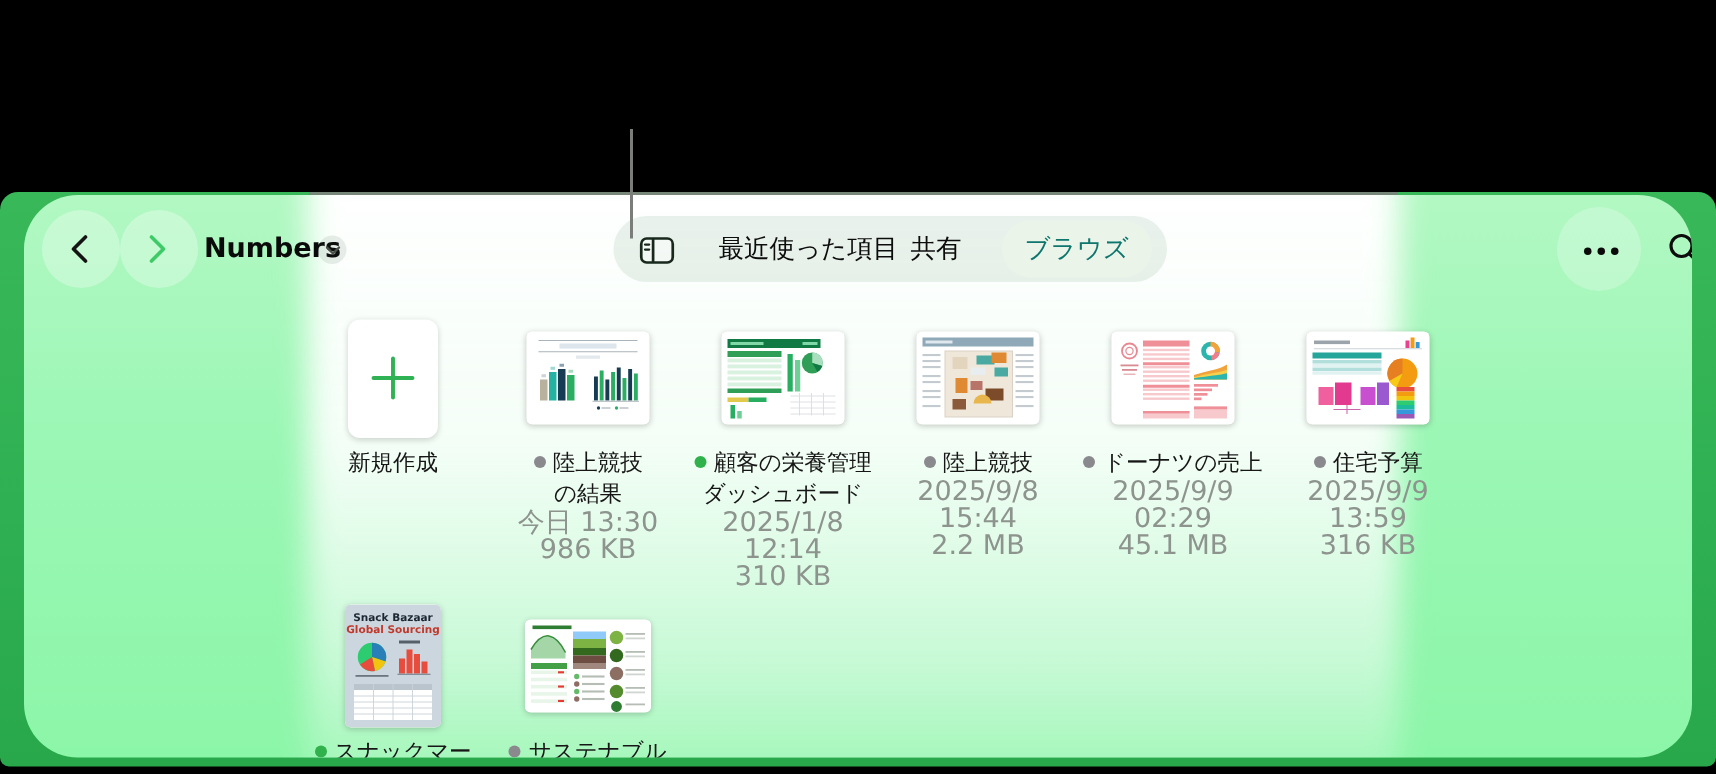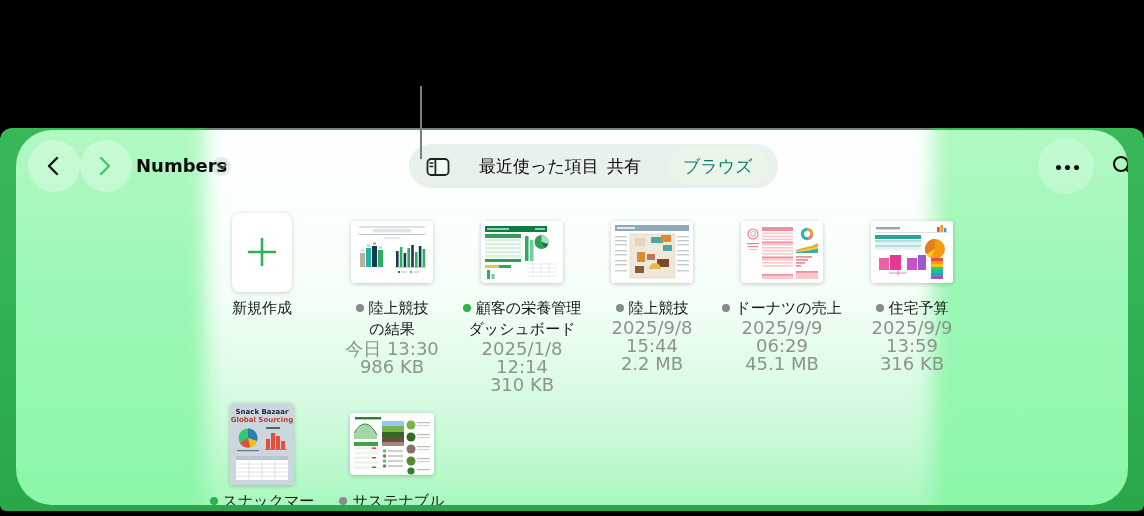--- a/index.html
+++ b/index.html
@@ -319,21 +319,21 @@
                   <rect x="55" y="41" width="9" height="1.8"></rect>
                     <rect x="55" y="44" width="5" height="1.8"></rect>
                 </g>
                 <rect x="55" y="50" width="22" height="8" fill="#f7c9cd"></rect>
                 <rect x="55" y="50" width="22" height="1.8" fill="#ef8f98"></rect>
               </svg>
             </div>
           </div>
           <div class="label">
             <div class="name-line"><span class="dot" style="background: rgb(138, 138, 142);"></span><span>ドーナツの売上</span></div>
-            <div class="meta">2025/9/9 06:29</div>
+            <div class="meta">2025/9/9 02:29</div>
             <div class="meta">45.1 MB</div>
           </div>
         </div>
 
         <div class="tile" style="left:831px;top:82px;">
           <div class="thumb-wrap">
             <div class="card">
               <svg width="82" height="62" viewBox="0 0 82 62">
                 <rect width="82" height="62" fill="#ffffff"></rect>
                 <rect x="5" y="6" width="24" height="2.4" fill="#9aa4aa"></rect>

